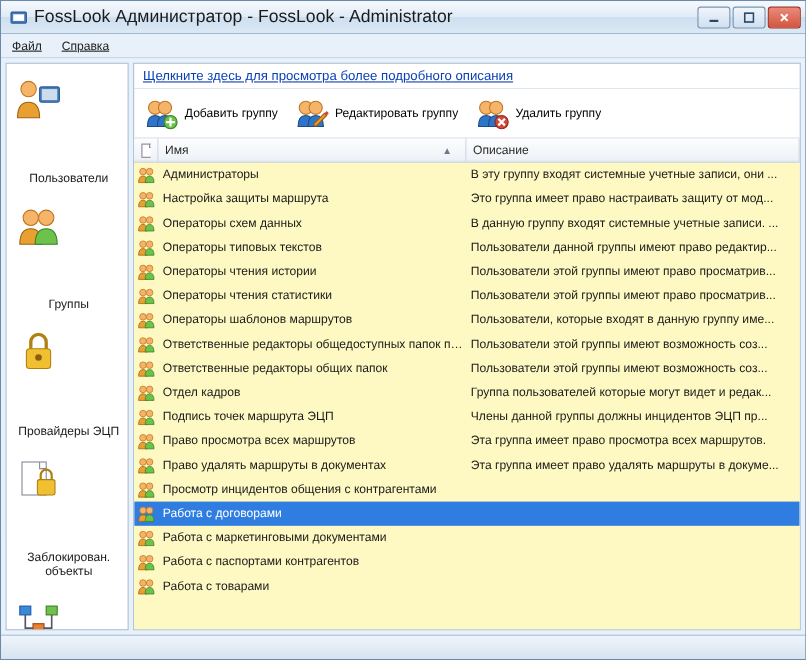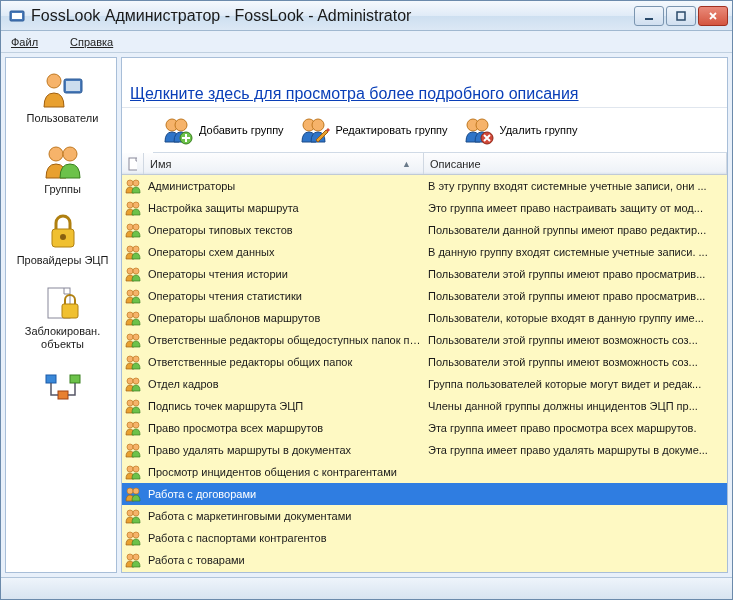--- a/index.html
+++ b/index.html
@@ -42,21 +42,21 @@
     display: flex; align-items: center; justify-content: center;
     color: #2a4a6a;
   }
   .win-btn.close { background: linear-gradient(to bottom, #e98a7a, #d4553f); color: #fff; border-color:#a03020;}
   .menubar {
     height: 22px;
     background: #e8f0fa;
     display: flex;
     align-items: center;
     padding: 0 4px;
-    gap: 20px;
+    gap: 6px;
     border-bottom: 1px solid #c0d0e0;
   }
   .menu-item {
     padding: 2px 6px;
     color: #222;
   }
   .menu-item u { text-decoration: underline; }
   .body-area {
     flex: 1;
     display: flex;
@@ -72,52 +72,51 @@
     display: flex;
     flex-direction: column;
     overflow: hidden;
   }
   .sidebar-scroll {
     flex:1;
     overflow: hidden;
     padding: 6px 0;
   }
   .side-item {
-    display: flex; flex-direction: column; align-items: center;
+    display: flex; flex-direction: column; 
     padding: 6px 2px 10px 5px;
     text-align: center;
     color: #1a1a1a;
+    gap: 44px;
   }
   .side-icon {
     width: 48px; height: 40px;
     display:flex; align-items:center; justify-content:center;
   }
   .side-label { margin-top: 2px; font-size: 11px; line-height: 13px; }
   .main {
     flex: 1;
     display: flex;
     flex-direction: column;
     background: #ffffff;
     border: 1px solid #a8bed8;
     min-width: 0;
   }
   .infolink {
     padding: 4px 8px;
     color: #0a3fb8;
     text-decoration: underline;
-    font-size: 16px;
+    font-size: 12px;
     border-bottom: 1px solid #e0e6ee;
-    margin-top: 23px;
   }
   .toolbar {
     display: flex;
     gap: 4px;
     padding: 4px 6px;
     border-bottom: 1px solid #d0dae6;
-    margin-left: 31px;
   }
   .tool-btn {
     display: flex; align-items: center; gap: 6px;
     padding: 2px 8px 2px 2px;
     border-radius: 3px;
   }
   .tool-icon { width: 32px; height: 32px; display:flex; align-items:center; justify-content:center; }
   .list-header {
     display: flex;
     background: linear-gradient(to bottom, #fdfdfe, #eef2f7 90%, #dce4ee);
@@ -350,44 +349,44 @@
           </div>
           <div class="row">
             <div class="cell-icon">
               <svg width="16" height="16" viewBox="0 0 16 16">
                 <circle cx="5" cy="5" r="3" fill="#f6b36a" stroke="#c07820" stroke-width="0.7"></circle>
                 <path d="M1 15 Q1 9 5 9 Q9 9 9 15 Z" fill="#e8a030" stroke="#a06010" stroke-width="0.7"></path>
                 <circle cx="11" cy="5" r="3" fill="#f6b36a" stroke="#c07820" stroke-width="0.7"></circle>
                 <path d="M7 15 Q7 9 11 9 Q15 9 15 15 Z" fill="#6cc24a" stroke="#3a8020" stroke-width="0.7"></path>
               </svg>
             </div>
+            <div class="cell-name">Операторы схем данных</div>
+            <div class="cell-desc">В данную группу входят системные учетные записи. ...</div>
+          </div>
+          <div class="row">
+            <div class="cell-icon">
+              <svg width="16" height="16" viewBox="0 0 16 16">
+                <circle cx="5" cy="5" r="3" fill="#f6b36a" stroke="#c07820" stroke-width="0.7"></circle>
+                <path d="M1 15 Q1 9 5 9 Q9 9 9 15 Z" fill="#e8a030" stroke="#a06010" stroke-width="0.7"></path>
+                <circle cx="11" cy="5" r="3" fill="#f6b36a" stroke="#c07820" stroke-width="0.7"></circle>
+                <path d="M7 15 Q7 9 11 9 Q15 9 15 15 Z" fill="#6cc24a" stroke="#3a8020" stroke-width="0.7"></path>
+              </svg>
+            </div>
             <div class="cell-name">Операторы типовых текстов</div>
             <div class="cell-desc">Пользователи данной группы имеют право редактир...</div>
           </div>
           <div class="row">
             <div class="cell-icon">
               <svg width="16" height="16" viewBox="0 0 16 16">
                 <circle cx="5" cy="5" r="3" fill="#f6b36a" stroke="#c07820" stroke-width="0.7"></circle>
                 <path d="M1 15 Q1 9 5 9 Q9 9 9 15 Z" fill="#e8a030" stroke="#a06010" stroke-width="0.7"></path>
                 <circle cx="11" cy="5" r="3" fill="#f6b36a" stroke="#c07820" stroke-width="0.7"></circle>
                 <path d="M7 15 Q7 9 11 9 Q15 9 15 15 Z" fill="#6cc24a" stroke="#3a8020" stroke-width="0.7"></path>
               </svg>
             </div>
-            <div class="cell-name">Операторы схем данных</div>
-            <div class="cell-desc">В данную группу входят системные учетные записи. ...</div>
-          </div>
-          <div class="row">
-            <div class="cell-icon">
-              <svg width="16" height="16" viewBox="0 0 16 16">
-                <circle cx="5" cy="5" r="3" fill="#f6b36a" stroke="#c07820" stroke-width="0.7"></circle>
-                <path d="M1 15 Q1 9 5 9 Q9 9 9 15 Z" fill="#e8a030" stroke="#a06010" stroke-width="0.7"></path>
-                <circle cx="11" cy="5" r="3" fill="#f6b36a" stroke="#c07820" stroke-width="0.7"></circle>
-                <path d="M7 15 Q7 9 11 9 Q15 9 15 15 Z" fill="#6cc24a" stroke="#3a8020" stroke-width="0.7"></path>
-              </svg>
-            </div>
             <div class="cell-name">Операторы чтения истории</div>
             <div class="cell-desc">Пользователи этой группы имеют право просматрив...</div>
           </div>
           <div class="row">
             <div class="cell-icon">
               <svg width="16" height="16" viewBox="0 0 16 16">
                 <circle cx="5" cy="5" r="3" fill="#f6b36a" stroke="#c07820" stroke-width="0.7"></circle>
                 <path d="M1 15 Q1 9 5 9 Q9 9 9 15 Z" fill="#e8a030" stroke="#a06010" stroke-width="0.7"></path>
                 <circle cx="11" cy="5" r="3" fill="#f6b36a" stroke="#c07820" stroke-width="0.7"></circle>
                 <path d="M7 15 Q7 9 11 9 Q15 9 15 15 Z" fill="#6cc24a" stroke="#3a8020" stroke-width="0.7"></path>

